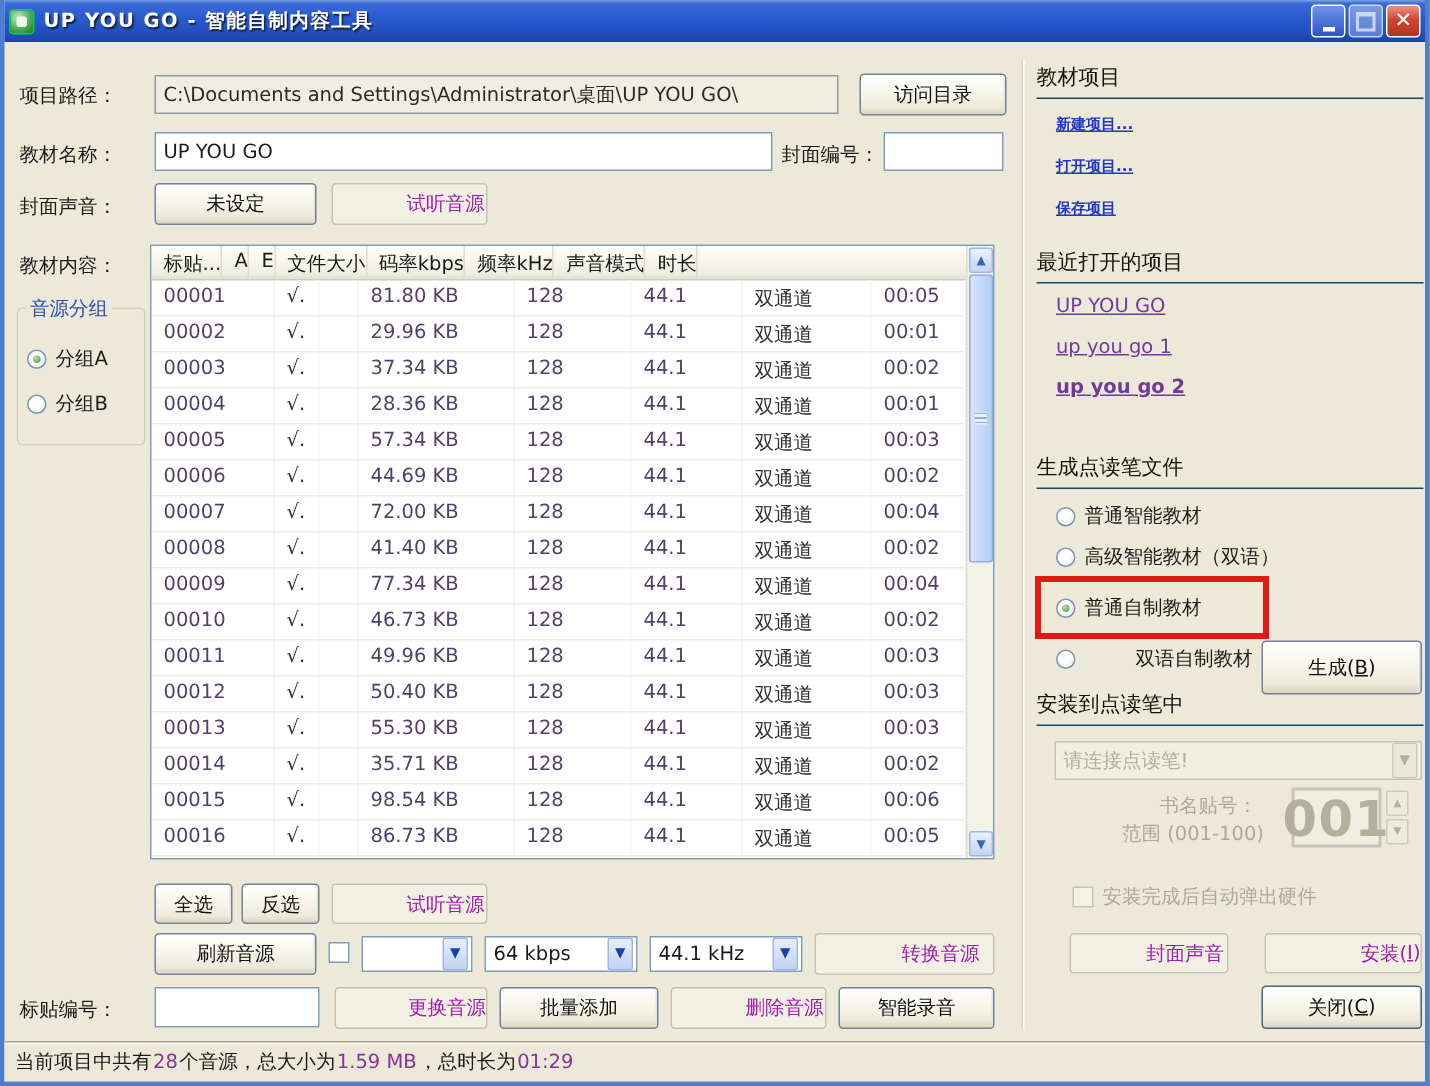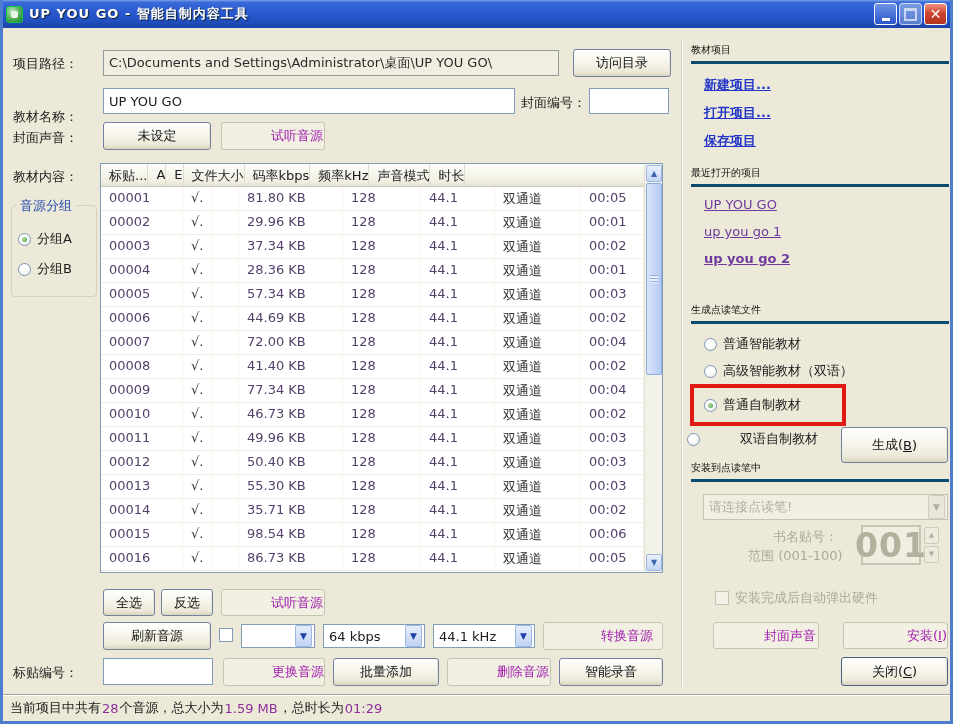--- a/index.html
+++ b/index.html
@@ -59,22 +59,22 @@
   .c0{width:82px;} .c1{width:30px;} .c2{width:26px;} .c3{width:104px;} .c4{width:78px;} .c5{width:74px;} .c6{width:86px;} .c7{flex:1;}
   
   .sbar { width:18px; background:#F3F2E9; border-left:1px solid #E2DFD2; position:relative; flex:none;}
   .sbtn { position:absolute; left:1px; width:16px; height:17px; border:1px solid #9EB6E0; border-radius:2px;
     background:linear-gradient(#EAF1FC,#C3D5F3); color:#3E66B0; font-size:8px; display:flex; align-items:center; justify-content:center; }
   .sthumb { position:absolute; left:1px; top:19px; width:16px; height:192px; border:1px solid #8FACDF; border-radius:2px;
     background:linear-gradient(to right,#D7E4FA,#B5CCF4); }
   .sthumb::after { content:''; position:absolute; left:3px; top:50%; width:8px; height:8px; margin-top:-4px;
     background:repeating-linear-gradient(to bottom,#93AEDC 0 1px,#E8F0FC 1px 3px); }
   
-  .sect { position:absolute; left:688px; width:258px; font-size:10px; color:#14140f; padding-bottom:4px; border-bottom:3px solid #0c4a6e; }
-  .plink { position:absolute; left:701px; font-size:13px; font-weight:bold; color:#2236C8; text-decoration:underline; cursor:pointer; white-space:nowrap;}
+  .sect { position:absolute; left:688px; width:258px; font-size:14px; color:#14140f; padding-bottom:4px; border-bottom:1px solid #0c4a6e; }
+  .plink { position:absolute; left:701px; font-size:10px; font-weight:bold; color:#2236C8; text-decoration:underline; cursor:pointer; white-space:nowrap;}
   .vlink { position:absolute; left:701px; font-size:13px; color:#6F3A9E; text-decoration:underline; cursor:pointer; white-space:nowrap;}
   .annot { position:absolute; border:4px solid #E01A12; }
   .graylbl { position:absolute; font-size:13px; color:#ADA996; white-space:nowrap; }
   .spin { position:absolute; left:858px; top:525px; width:60px; height:40px; border:2px solid #C9C5B4; background:#F0EEE1;
     color:#B4B09E; font-size:33px; font-weight:bold; display:flex; align-items:center; justify-content:center; letter-spacing:1px;}
   .spinbtns { position:absolute; left:921px; top:527px; width:15px; height:36px; }
   .spinbtns div { height:17px; border:1px solid #CFCBBA; background:#EDEBDD; color:#B4B09E; font-size:7px; text-align:center; line-height:15px; border-radius:2px; margin-bottom:2px;}
   
   .statusbar { position:absolute; left:-3px; bottom:0; width:953px; height:27px; border-top:1px solid #A9A590;
     box-shadow:inset 0 1px 0 #fff; background:#ECE9D8; display:flex; align-items:center; padding-left:10px; font-size:13px; color:#1b1b1b;}
@@ -95,21 +95,21 @@
       <div class="capbtn min"></div>
       <div class="capbtn max"></div>
       <div class="capbtn close">✕</div>
     </div>
   </div>
 
   <div class="lbl" style="left:10px;top:55px;">项目路径：</div>
   <div class="tb ro" style="left:100px;top:50px;width:456px;height:26px;">C:\Documents and Settings\Administrator\桌面\UP YOU GO\</div>
   <div class="btn" style="left:570px;top:49px;width:98px;height:28px;">访问目录</div>
 
-  <div class="lbl" style="left:10px;top:108px;">教材名称：</div>
+  <div class="lbl" style="left:10px;top:94px;">教材名称：</div>
   <div class="tb" style="left:100px;top:88px;width:412px;height:26px;">UP YOU GO</div>
   <div class="lbl" style="left:518px;top:94px;">封面编号：</div>
   <div class="tb" style="left:586px;top:88px;width:80px;height:26px;"></div>
 
   <div class="lbl" style="left:10px;top:129px;">封面声音：</div>
   <div class="btn" style="left:100px;top:122px;width:108px;height:28px;">未设定</div>
   <div class="btn dis" style="left:218px;top:122px;width:104px;height:28px;">试听音源</div>
 
   <div class="lbl" style="left:10px;top:168px;">教材内容：</div>
 
@@ -354,21 +354,21 @@
     <span>普通智能教材</span>
   </div>
   <div class="radiorow" style="left:701px;top:362px;">
     <span class="radio"></span>
     <span>高级智能教材（双语）</span>
   </div>
   <div class="radiorow" style="left:701px;top:396px;">
     <span class="radio sel"></span>
     <span>普通自制教材</span>
   </div>
-  <div class="radiorow" style="left:684px;top:430px;gap:40px;">
+  <div class="radiorow" style="left:701px;top:430px;gap:40px;">
     <span class="radio"></span>
     <span>双语自制教材</span>
   </div>
   <div class="annot" style="left:687px;top:384px;width:156px;height:42px;"></div>
   <div class="btn mnemonic" style="left:838px;top:427px;width:107px;height:36px;">生成(<u>B</u>)</div>
 
   <div class="sect" style="top:461px;">安装到点读笔中</div>
   <div class="combo dis" style="left:700px;top:494px;width:245px;height:26px;">
     <span>请连接点读笔!</span>
       <span class="arrow">▼</span>

